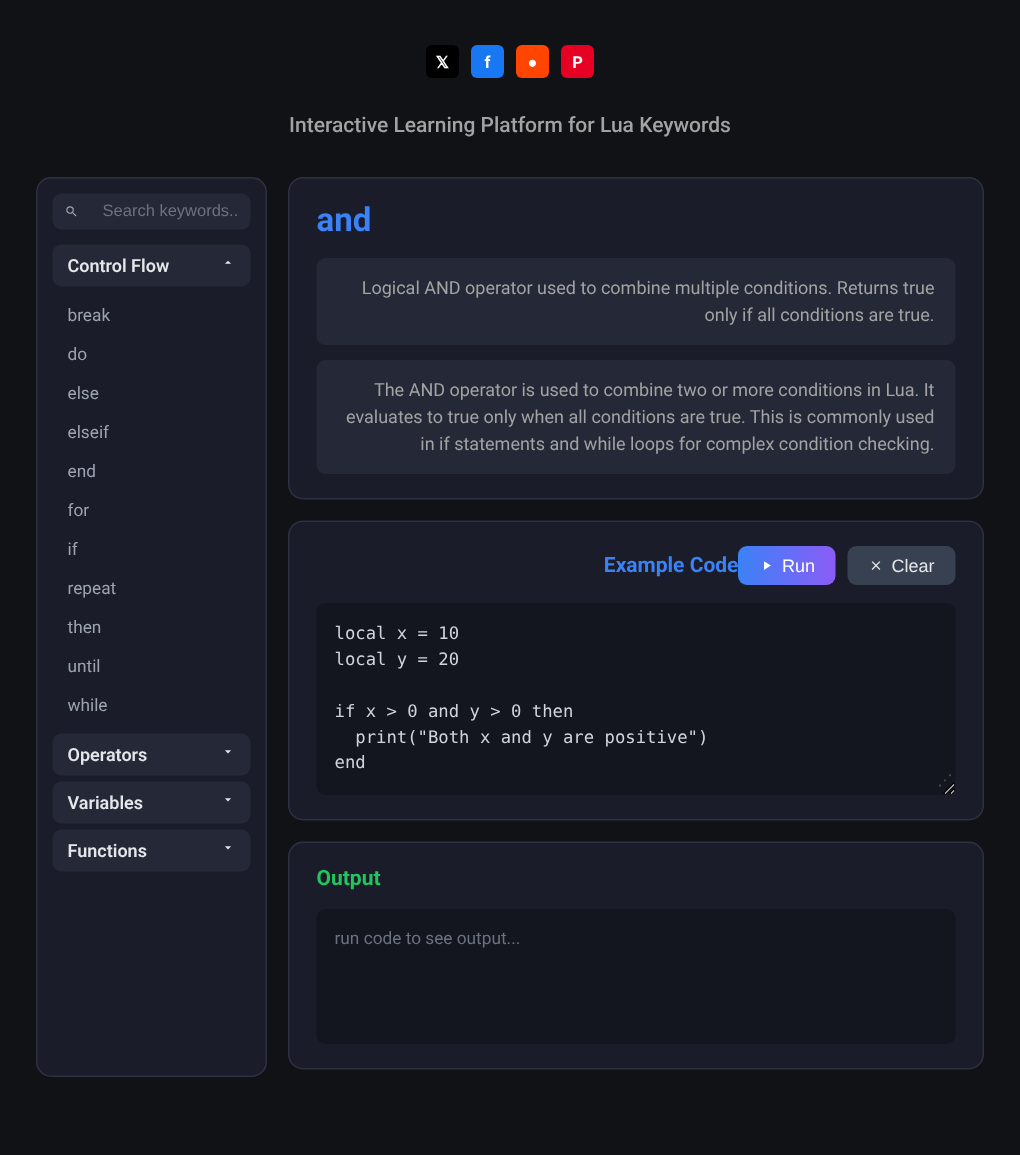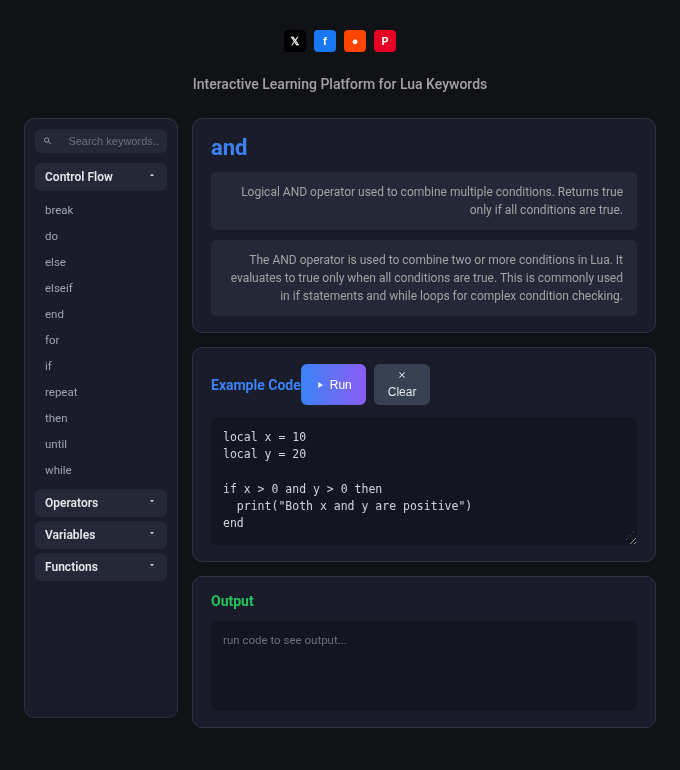--- a/index.html
+++ b/index.html
@@ -64,33 +64,33 @@
     .panel {
       background: #1a1d29; border: 1px solid #2d3142;
       border-radius: 10px; padding: 16px 18px;
     }
     .keyword-title { color: #3b82f6; font-size: 22px; font-weight: 700; margin-bottom: 12px; }
     .desc-box {
       background: #252836; border-radius: 6px; padding: 11px 14px;
       font-size: 12px; color: #a3a3a3; line-height: 1.5; margin-bottom: 10px; text-align: right;
     }
     .panel-header {
-      display: flex; justify-content: flex-start; align-items: center;
+      display: flex; justify-content: flex-end; align-items: center;
       margin-bottom: 12px;
     }
     .panel-title-blue { color: #3b82f6; font-size: 14px; font-weight: 700; }
     .panel-title-green { color: #22c55e; font-size: 14px; font-weight: 700; }
     .btn-group { display: flex; gap: 8px; }
     .btn {
       padding: 6px 14px; border-radius: 6px; font-size: 12px;
       font-weight: 500; cursor: pointer; border: none;
       display: flex; align-items: center; gap: 5px;
     }
     .btn-run { background: linear-gradient(90deg, #3b82f6, #8b5cf6); color: white; }
-    .btn-clear { background: #374151; color: #e5e7eb; flex-direction: column; }
+    .btn-clear { background: #374151; color: #e5e7eb; }
     .btn svg { width: 10px; height: 10px; fill: currentColor; }
     .code-area {
       background: #13151f; border-radius: 6px; padding: 12px;
       font-family: 'Consolas', monospace; font-size: 11.5px;
       color: #d1d5db; white-space: pre; line-height: 1.5;
       min-height: 110px; resize: vertical; overflow: auto;
       position: relative;
     }
     .resize-handle { position: absolute; bottom: 2px; right: 2px; color: #4b5563; font-size: 10px; }
     .output-area {

